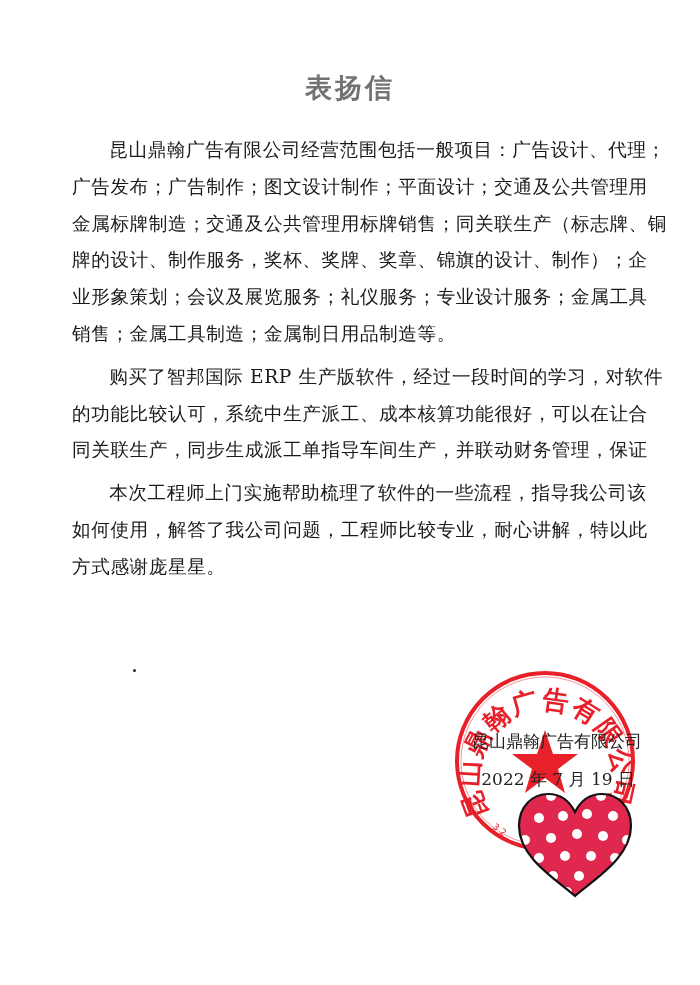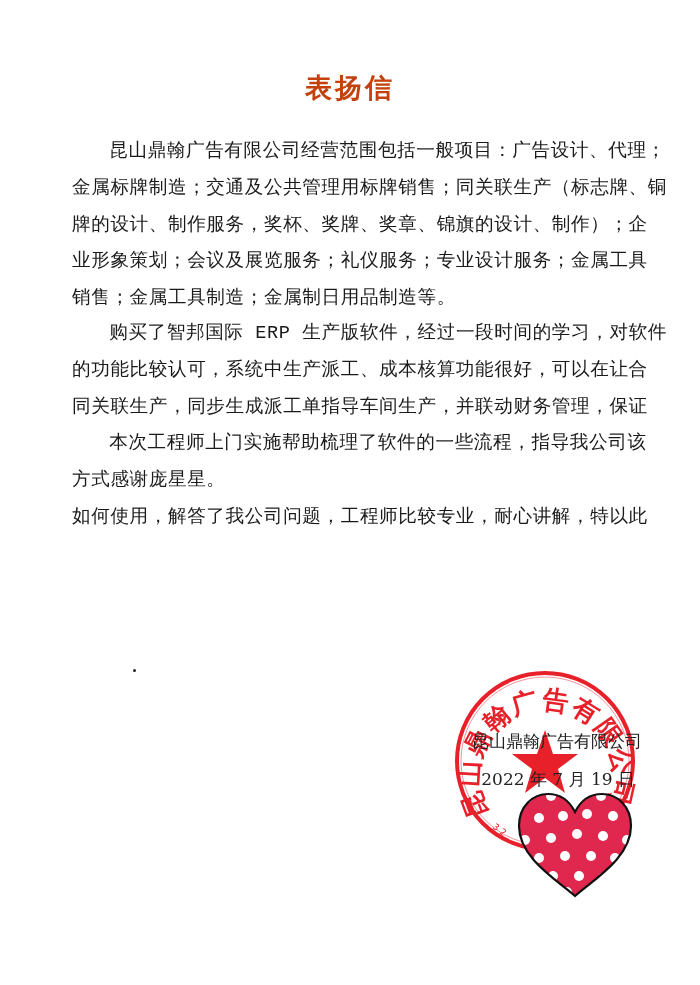--- a/index.html
+++ b/index.html
@@ -5,30 +5,30 @@
   html, body { margin: 0; padding: 0; }
   body {
     width: 700px; height: 985px; position: relative; overflow: hidden;
     background: #ffffff;
     font-family: "DejaVu Serif", "Liberation Serif", serif;
     color: #1a1a1a;
   }
   .title {
     position: absolute; top: 70px; left: 0; width: 700px;
     text-align: center; font-size: 27px; font-weight: bold; letter-spacing: 3px;
-    color: #c2410c;
+    color: #737373;
   }
   .body-text {
     position: absolute; left: 72px; width: 572px; top: 132px;
     font-size: 18.6px; line-height: 36.8px; text-align: justify;
     text-align-last: left;
     letter-spacing: 0.6px;
   }
   .para { margin: 0; text-indent: 2em; }
-  .para + .para { margin-top: 0; font-family: Liberation Mono, monospace; }
+  .para + .para { margin-top: 6px; }
   .line { display: block; white-space: nowrap; }
   .signature {
     position: absolute; right: 58px; top: 722px; text-align: right;
     font-size: 17px; line-height: 38px; color: #222; z-index: 3;
   }
   .signature .date { margin-right: 7px; }
   .stamp {
     position: absolute; left: 452px; top: 668px; width: 186px; height: 186px;
     z-index: 2;
   }
@@ -38,34 +38,35 @@
   .dot-mark { position:absolute; left:133px; top:669px; width:3px; height:3px; background:#222; border-radius:50%; }
 </style>
 </head>
 <body>
 
 <div class="title">表扬信</div>
 
 <div class="body-text">
   <p class="para">
     <span class="line">昆山鼎翰广告有限公司经营范围包括一般项目：广告设计、代理；</span>
+    <span class="line" style="margin-left:-2em">广告发布；广告制作；图文设计制作；平面设计；交通及公共管理用</span>
     <span class="line" style="margin-left:-2em">金属标牌制造；交通及公共管理用标牌销售；同关联生产（标志牌、铜</span>
     <span class="line" style="margin-left:-2em">牌的设计、制作服务，奖杯、奖牌、奖章、锦旗的设计、制作）；企</span>
     <span class="line" style="margin-left:-2em">业形象策划；会议及展览服务；礼仪服务；专业设计服务；金属工具</span>
     <span class="line" style="margin-left:-2em">销售；金属工具制造；金属制日用品制造等。</span>
   </p>
   <p class="para">
     <span class="line">购买了智邦国际 ERP 生产版软件，经过一段时间的学习，对软件</span>
     <span class="line" style="margin-left:-2em">的功能比较认可，系统中生产派工、成本核算功能很好，可以在让合</span>
     <span class="line" style="margin-left:-2em">同关联生产，同步生成派工单指导车间生产，并联动财务管理，保证</span>
   </p>
   <p class="para">
     <span class="line">本次工程师上门实施帮助梳理了软件的一些流程，指导我公司该</span>
+    <span class="line" style="margin-left:-2em">如何使用，解答了我公司问题，工程师比较专业，耐心讲解，特以此</span>
     <span class="line" style="margin-left:-2em">方式感谢庞星星。</span>
-    <span class="line" style="margin-left:-2em">如何使用，解答了我公司问题，工程师比较专业，耐心讲解，特以此</span>
   </p>
 </div>
 
 <div class="dot-mark"></div>
 
 <svg class="stamp" viewBox="0 0 186 186">
   <defs>
     <path id="sealArc" d="M 40 150 A 68 68 0 1 1 150 148"></path>
   </defs>
   <circle cx="93" cy="93" r="88" fill="none" stroke="#e8202a" stroke-width="4"></circle>

